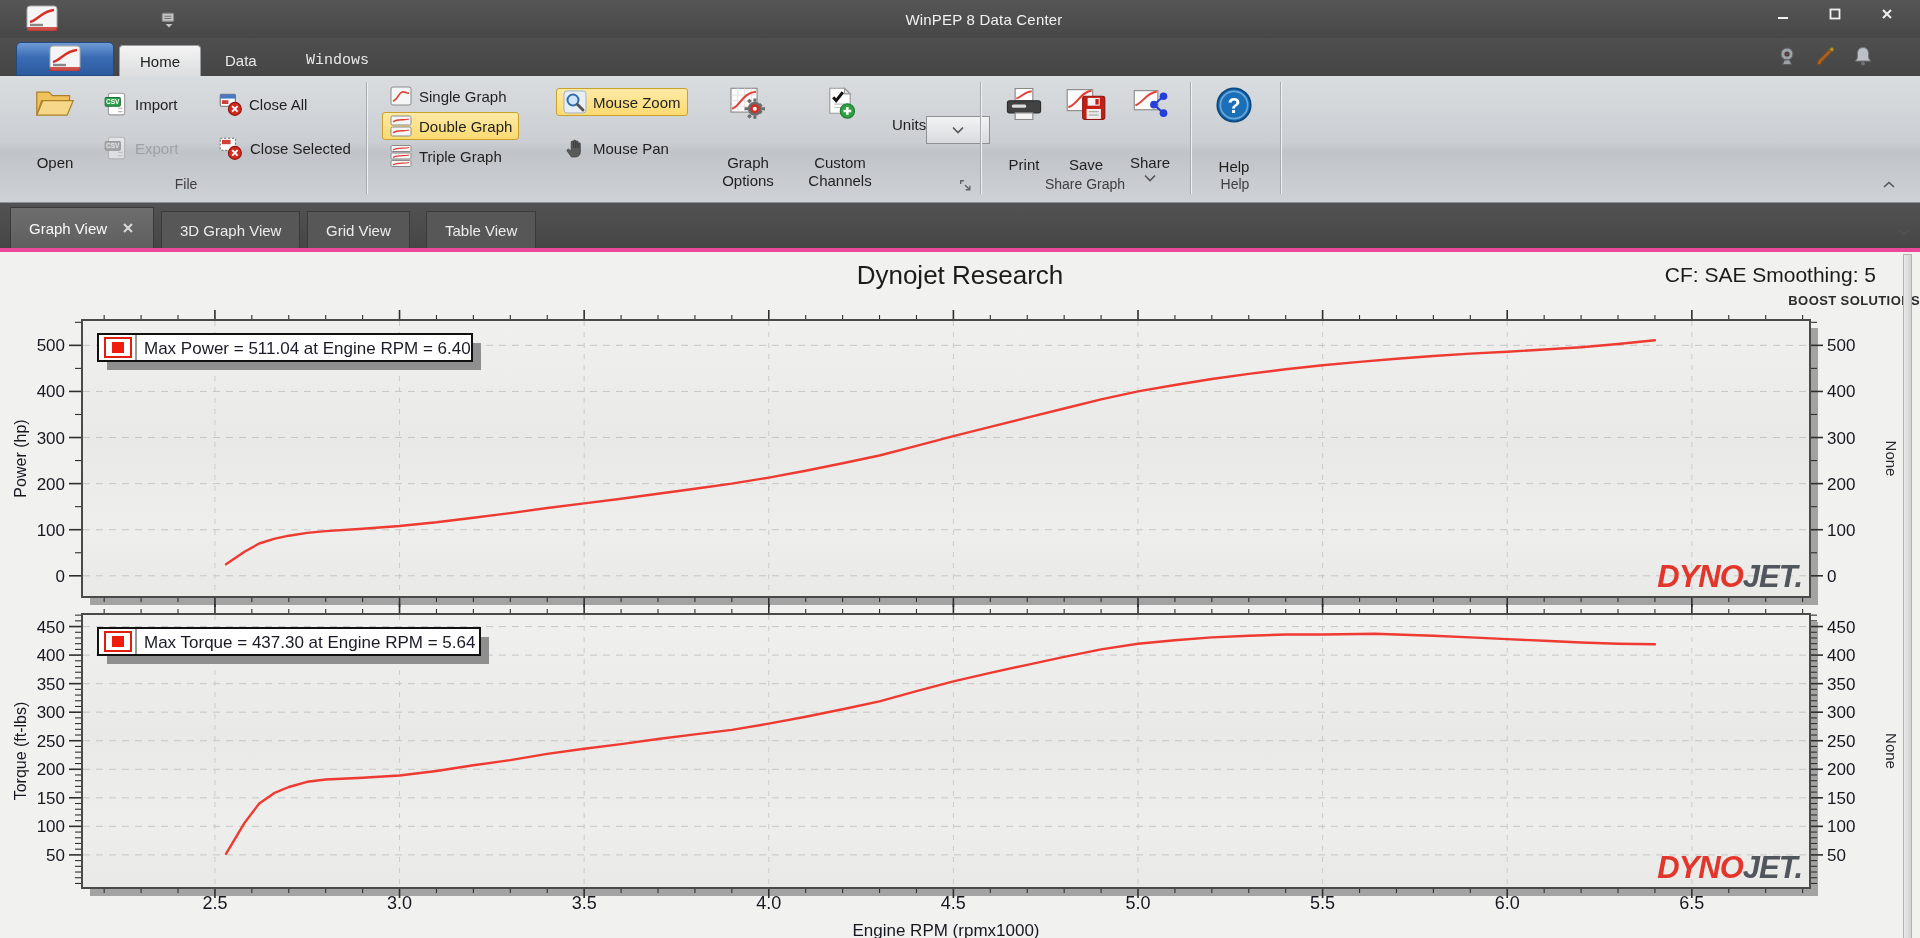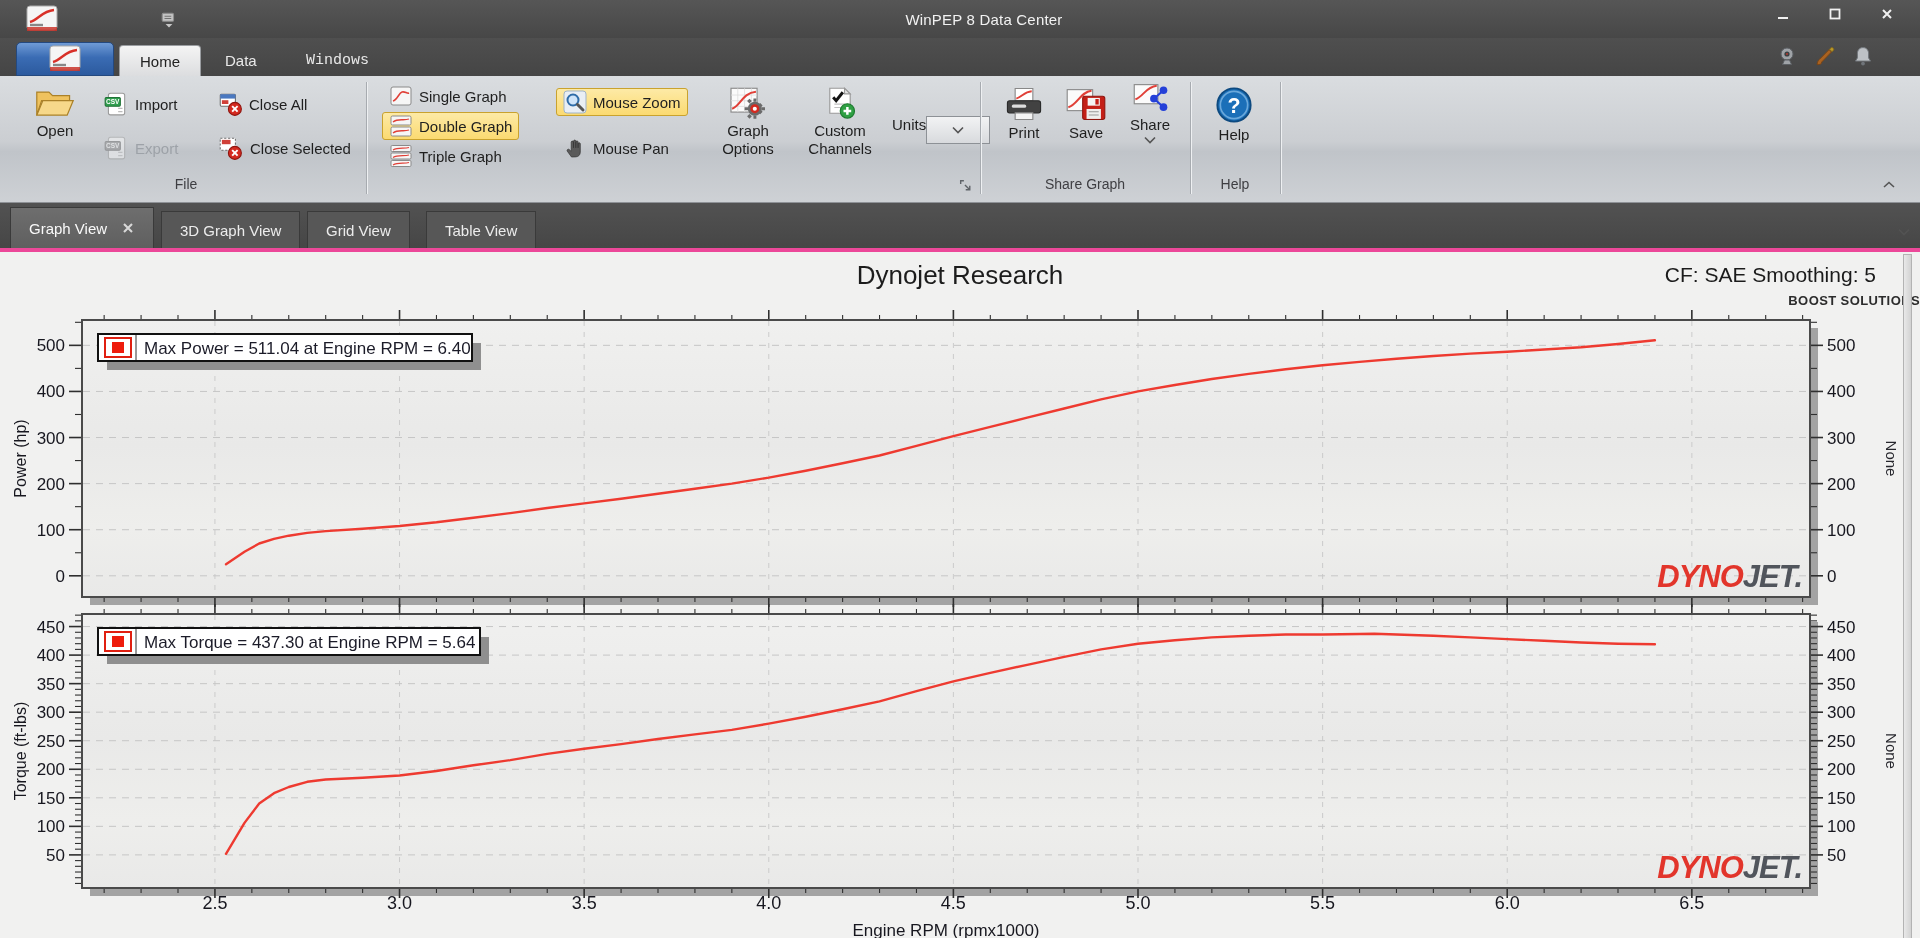--- a/index.html
+++ b/index.html
@@ -35,21 +35,21 @@
   
   .ribbon-body { position:absolute; top:76px; left:0; width:1920px; height:127px;
     background:linear-gradient(#dadde0,#cbced2 52%,#c0c4c9 60%,#ced1d5 100%);
     border-bottom:1px solid #8e9196; }
   .gsep { position:absolute; top:6px; height:112px; width:2px;
     background:linear-gradient(90deg,#a7abb0 1px,#eef0f2 1px); }
   .glabel { position:absolute; top:100px; height:20px; text-align:center;
     font-size:14px; color:#3e3e42; }
   .bigbtn { position:absolute; display:flex; flex-direction:column; align-items:center;
     gap:2px; padding-top:2px; cursor:default; }
-  .bigbtn .lbl { font-size:15px; color:#1f1f1f; text-align:center; line-height:18px; }
+  .bigbtn .lbl { font-size:15px; color:#1f1f1f; text-align:center; line-height:18px;margin-top:32px; }
   .smallbtn { position:absolute; display:flex; align-items:center; gap:6px; height:28px;
     padding:0 6px; border-radius:3px; border:1px solid transparent; cursor:default; }
   .smallbtn .lbl { font-size:15px; color:#1f1f1f; white-space:nowrap; }
   .smallbtn.hl { background:linear-gradient(#fdeaa6,#fbda71); border-color:#c9a22e; }
   .smallbtn.disabled .lbl { color:#9da2a8; }
   .smallbtn.disabled .ic { opacity:.45; filter:grayscale(1); }
   .ic { display:inline-block; line-height:0; }
   .units-row { position:absolute; display:flex; align-items:flex-start; gap:0; }
   .units-row .lbl { font-size:15px; color:#1f1f1f; }
   .units-select { width:64px; height:28px; background:linear-gradient(#f2f3f4,#d8dadd);
@@ -290,21 +290,21 @@
             <rect x="2" y="3" width="23" height="19" fill="#fbfbfb" stroke="#8a8a8a"></rect>
             <path d="M3 19C11 17 14 5 24 4" stroke="#e04038" stroke-width="1.9" fill="none"></path>
             <rect x="16" y="9" width="20" height="21" rx="2" fill="#c41f17" stroke="#8f150f"></rect>
             <rect x="20.5" y="10.5" width="11" height="7" fill="#f4f4f4"></rect>
             <rect x="27.5" y="11.5" width="3" height="5" fill="#c41f17"></rect>
             <rect x="19.5" y="20.5" width="13" height="9" fill="#eee"></rect>
             <path d="M21.5 23h9M21.5 26h9" stroke="#999"></path>
           </svg></span>
       <span class="lbl">Save</span>
     </div>
-    <div class="bigbtn" style="left:1120px; top:2px; width:60px;">
+    <div class="bigbtn" style="left:1120px; top:8px; width:60px;">
       <span class="ic"><svg width="36" height="34" viewBox="0 0 32 30">
             <rect x="2" y="4" width="21" height="17" fill="#fbfbfb" stroke="#8a8a8a"></rect>
             <path d="M3 17C10 15 12 6 22 5" stroke="#e04038" stroke-width="1.7" fill="none"></path>
             <path d="M28 9l-8.5 7.5L28 24" stroke="#2440d8" stroke-width="1.8" fill="none"></path>
             <circle cx="28" cy="9" r="3.4" fill="#2440d8"></circle>
             <circle cx="19.5" cy="16.5" r="3.4" fill="#2440d8"></circle>
             <circle cx="28" cy="24" r="3.4" fill="#2440d8"></circle>
           </svg></span>
       <span class="lbl">Share</span>
       <span class="ic"><svg width="12" height="8" viewBox="0 0 12 8">

